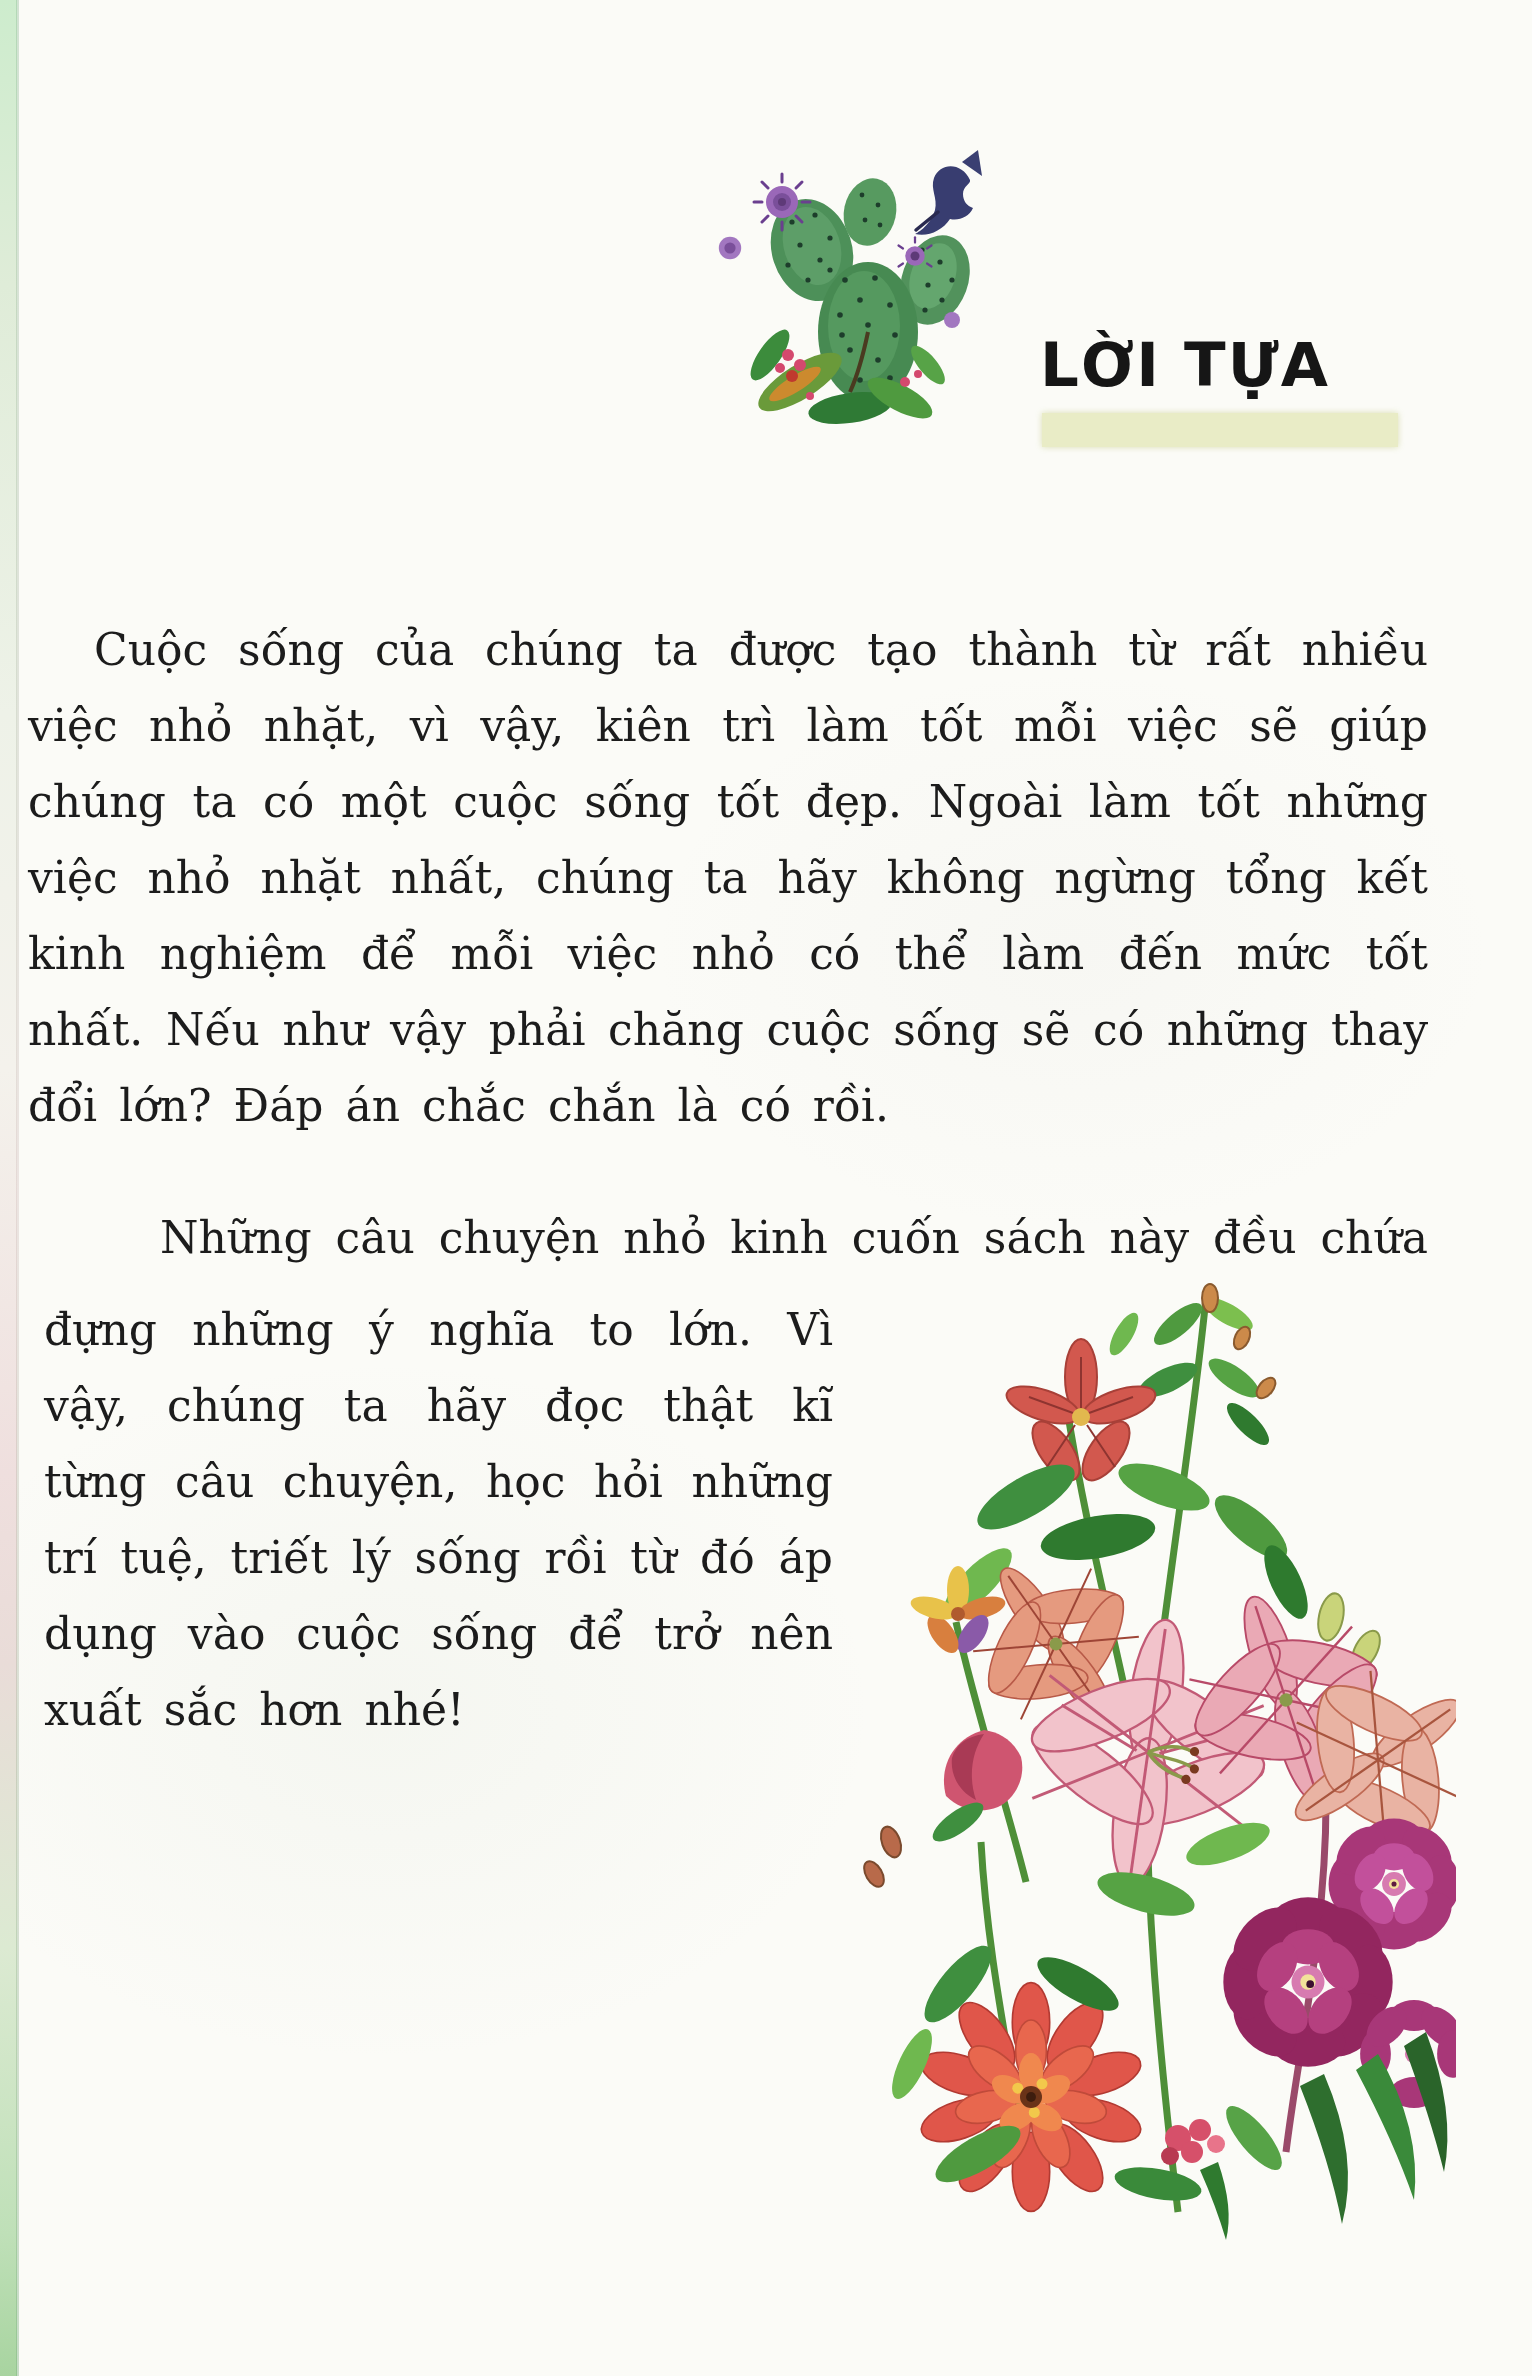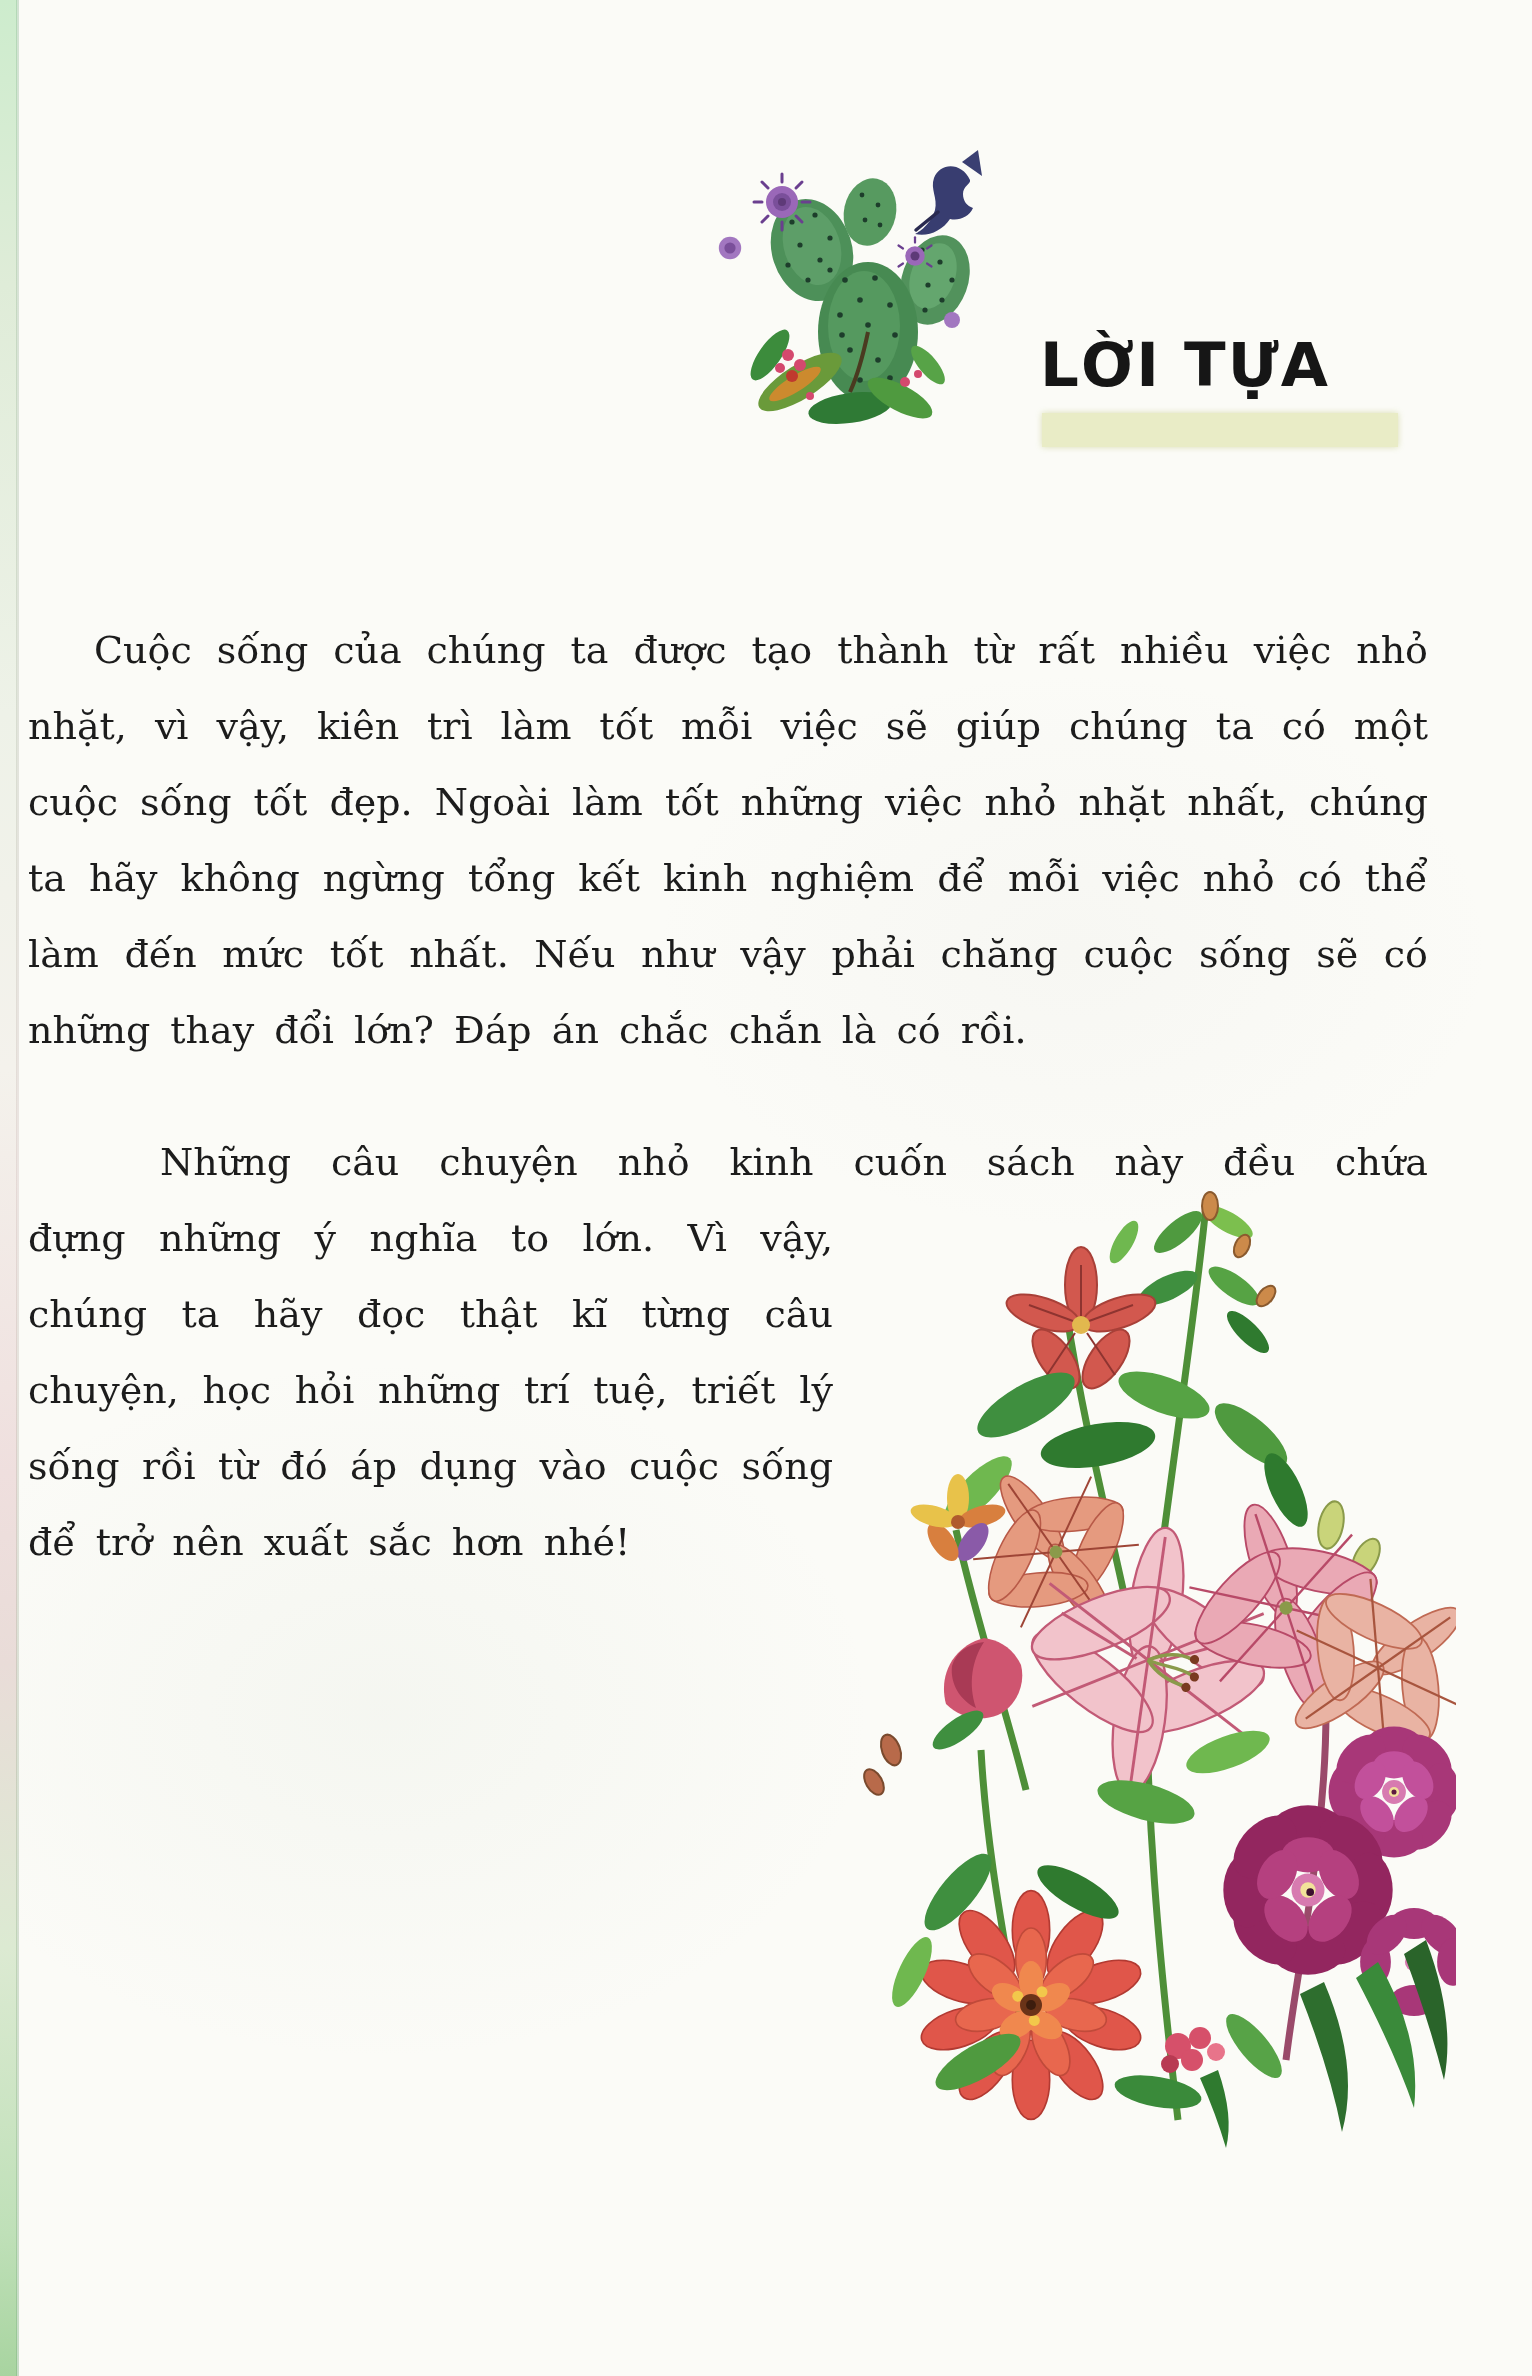--- a/index.html
+++ b/index.html
@@ -37,33 +37,33 @@
     color:#161616;
   }
   .title-highlight{
     position:absolute;top:413px;left:1042px;width:356px;height:34px;
     background:#e9ecc6;z-index:1;
     box-shadow:0 0 6px rgba(210,215,160,.8);
   }
 
   .content{
     position:absolute;left:28px;top:612px;width:1400px;
-    font-size:38px;line-height:76px;word-spacing:8px;
+    font-size:44px;line-height:76px;word-spacing:8px;
   }
   .para1{
     margin:0;text-align:justify;text-indent:66px;
   }
   .p2-first{
     margin:56px 0 0 0;text-align:justify;text-align-last:justify;text-indent:66px;
     white-space:nowrap;overflow:visible;
   }
   
   .p2-first-inner{display:inline-block;width:1334px;text-align:justify;text-align-last:justify;white-space:normal;}
   .p2-rest-wrap{position:relative;}
-  .p2-rest{margin:0;text-align:justify;}
+  .p2-rest{margin:16px;text-align:justify;}
   .flower-float{
     float:right;width:570px;height:930px;margin-left:25px;position:relative;
   }
   .bouquet-illo{position:absolute;top:-10px;right:-28px;width:730px;height:960px;}
 </style>
 </head>
 <body>
 
 <div class="page">
 

